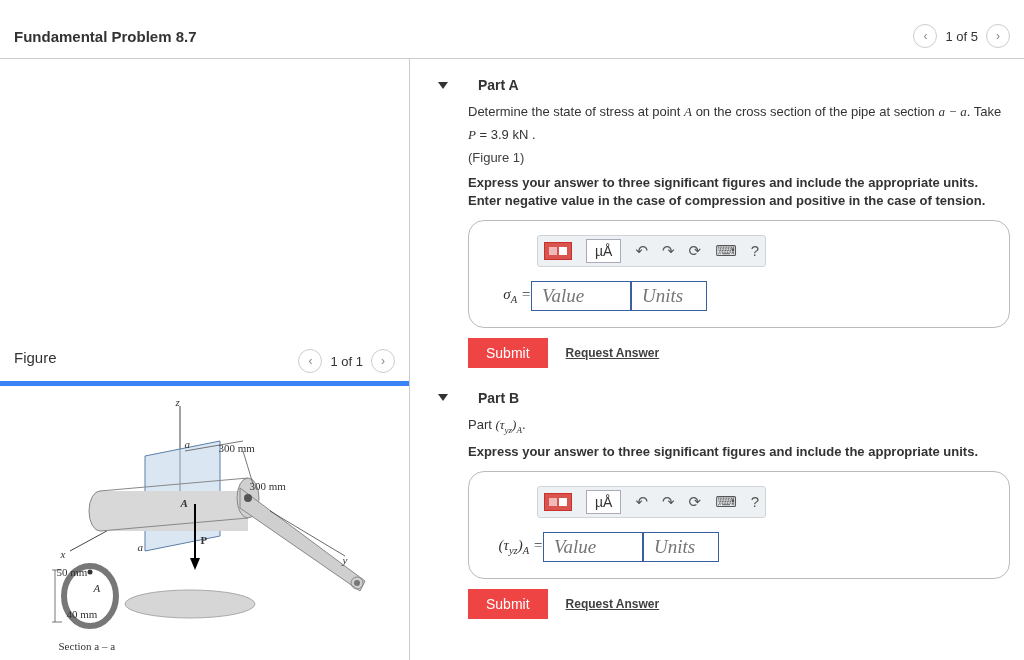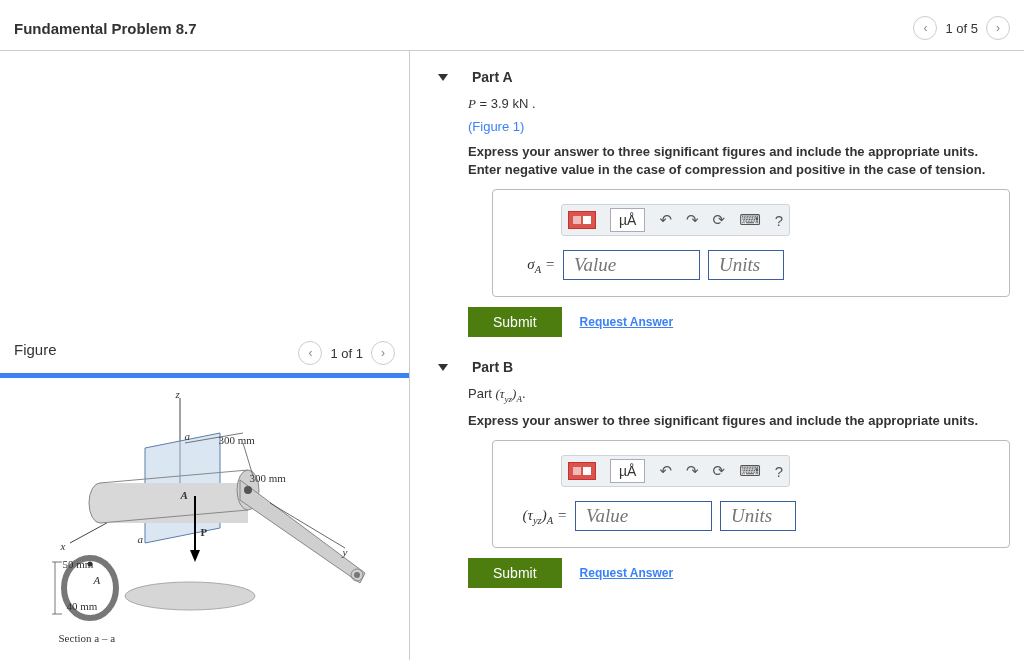--- a/index.html
+++ b/index.html
@@ -9,21 +9,21 @@
     color: #333;
     background: #fff;
     width: 1024px;
     height: 660px;
     overflow: hidden;
   }
   .header {
     display: flex;
     justify-content: space-between;
     align-items: center;
-    padding: 16px 14px 10px 14px;
+    padding: 24px 14px 10px 14px;
     border-bottom: 1px solid #ccc;
   }
   .header-title {
     font-weight: bold;
     font-size: 15px;
   }
   .nav-group {
     display: flex;
     align-items: center;
     gap: 8px;
@@ -69,40 +69,39 @@
   }
   .figure-canvas {
     width: 360px;
     height: 270px;
     margin: 6px auto 0 auto;
     position: relative;
   }
   .part-header {
     display: flex;
     align-items: center;
-    gap: 24px;
+    gap: 30px;
     margin-bottom: 10px;
   }
   .caret-down {
     width: 0; height: 0;
     border-left: 5px solid transparent;
     border-right: 5px solid transparent;
     border-top: 7px solid #333;
   }
   .part-title { font-weight: bold; font-size: 14px; }
   .part-body { padding-left: 30px; margin-bottom: 22px; }
   .prompt { font-size: 13px; line-height: 1.45; margin-bottom: 4px; }
-  .link { color: #3b82f6; cursor: pointer; }
+  .link { color: #404040; cursor: pointer; }
   .instr { font-weight: bold; font-size: 13px; line-height: 1.4; margin: 6px 0 10px 0; }
   .answer-panel {
     border: 1px solid #bbb;
-    border-radius: 4px;
+    border-radius: 16px;
     padding: 14px 18px 16px 18px;
     margin-bottom: 10px;
-    margin-left: 24px;
   }
   .toolbar {
     display: inline-flex;
     align-items: center;
     background: #eef1f4;
     border: 1px solid #d0d4d8;
     border-radius: 3px;
     padding: 3px 6px;
     gap: 14px;
     margin-left: 50px;
@@ -124,47 +123,47 @@
     font-size: 14px;
   }
   .tb-icon {
     color: #555;
     font-size: 15px;
     cursor: pointer;
   }
   .answer-row {
     display: flex;
     align-items: center;
-    gap: 8px;
+    gap: 0;
   }
   .answer-label {
     font-style: italic;
     font-family: "Times New Roman", serif;
     font-size: 15px;
     min-width: 44px;
     text-align: right;
   }
   .answer-input {
     border: 1px solid #3a5fa0;
     height: 30px;
     font-family: "Times New Roman", serif;
     font-style: italic;
     font-size: 19px;
     color: #999;
     padding: 0 10px;
     background: #fff;
   }
-  .value-input { width: 137px; }
+  .value-input { width: 100px; }
   .units-input { width: 76px; }
   .btn-row { display: flex; align-items: center; gap: 18px; }
   .submit-btn {
-    background: #4d7c0f;
+    background: #ef4444;
     color: #fff;
     border: none;
-    padding: 7px 25px;
+    padding: 7px 18px;
     font-size: 14px;
     cursor: pointer;
   }
   .sub { font-size: 0.7em; vertical-align: sub; }
   .ital { font-style: italic; font-family: "Times New Roman", serif; }
   .fig-label { position: absolute; font-size: 11px; color: #333; font-family: "Times New Roman", serif; }
   .underline { text-decoration: underline; }
 </style>
 </head>
 <body>
@@ -238,34 +237,37 @@
       </svg>
       <span class="fig-label" style="left:151px; top:0px; font-style:italic;">z</span>
       <span class="fig-label" style="left:36px; top:152px; font-style:italic;">x</span>
       <span class="fig-label" style="left:318px; top:158px; font-style:italic;">y</span>
       <span class="fig-label" style="left:160px; top:42px; font-style:italic;">a</span>
       <span class="fig-label" style="left:113px; top:145px; font-style:italic;">a</span>
       <span class="fig-label" style="left:156px; top:101px; font-style:italic; font-weight:bold;">A</span>
       <span class="fig-label" style="left:176px; top:138px; font-weight:bold;">P</span>
       <span class="fig-label" style="left:194px; top:46px;">300 mm</span>
       <span class="fig-label" style="left:225px; top:84px;">300 mm</span>
-      <span class="fig-label" style="left:38px; top:170px;">50 mm</span>
+      <span class="fig-label" style="left:32px; top:170px;">50 mm</span>
       <span class="fig-label" style="left:42px; top:212px;">40 mm</span>
       <span class="fig-label" style="left:69px; top:186px; font-style:italic;">A</span>
       <span class="fig-label" style="left:34px; top:244px;">Section a – a</span>
     </div>
   </div>
 
   <div class="right-col">
 
     <div class="part-header">
       <div class="caret-down"></div>
       <div class="part-title">Part A</div>
     </div>
     <div class="part-body">
+      <div class="prompt">
+        <span>Determine the state of stress at point </span><span class="ital">A</span><span> on the cross section of the pipe at section </span><span class="ital">a − a</span><span>. Take</span>
+      </div>
       <div class="prompt">
         <span class="ital">P</span><span> = 3.9  kN .</span>
       </div>
       <div class="prompt">
         <span class="link">(Figure 1)</span>
       </div>
       <div class="instr">Express your answer to three significant figures and include the appropriate units. Enter negative value in the case of compression and positive in the case of tension.</div>
 
       <div class="answer-panel">
         <div class="toolbar">

